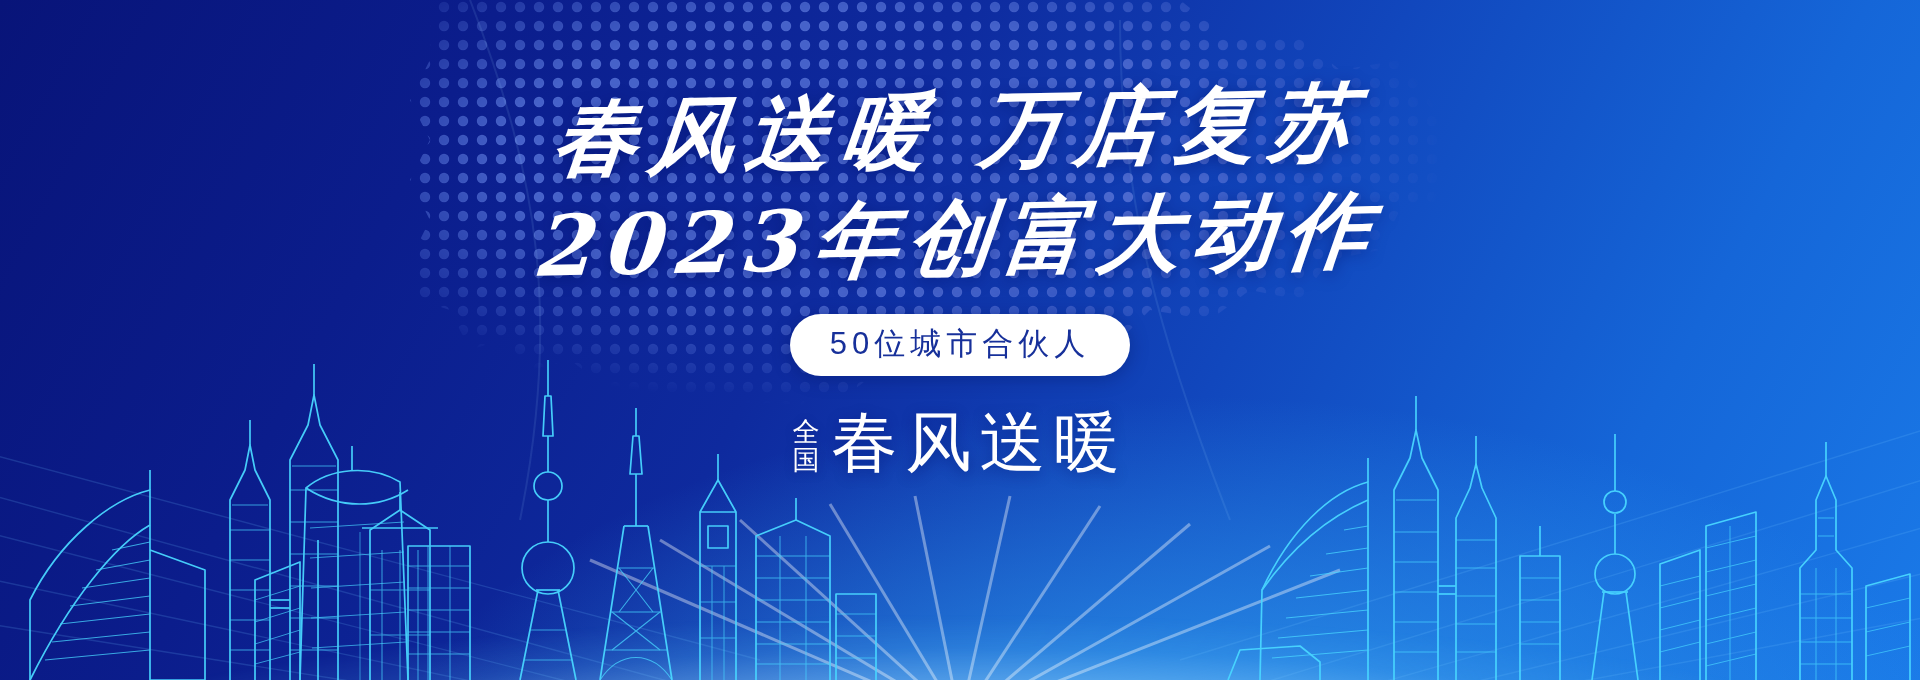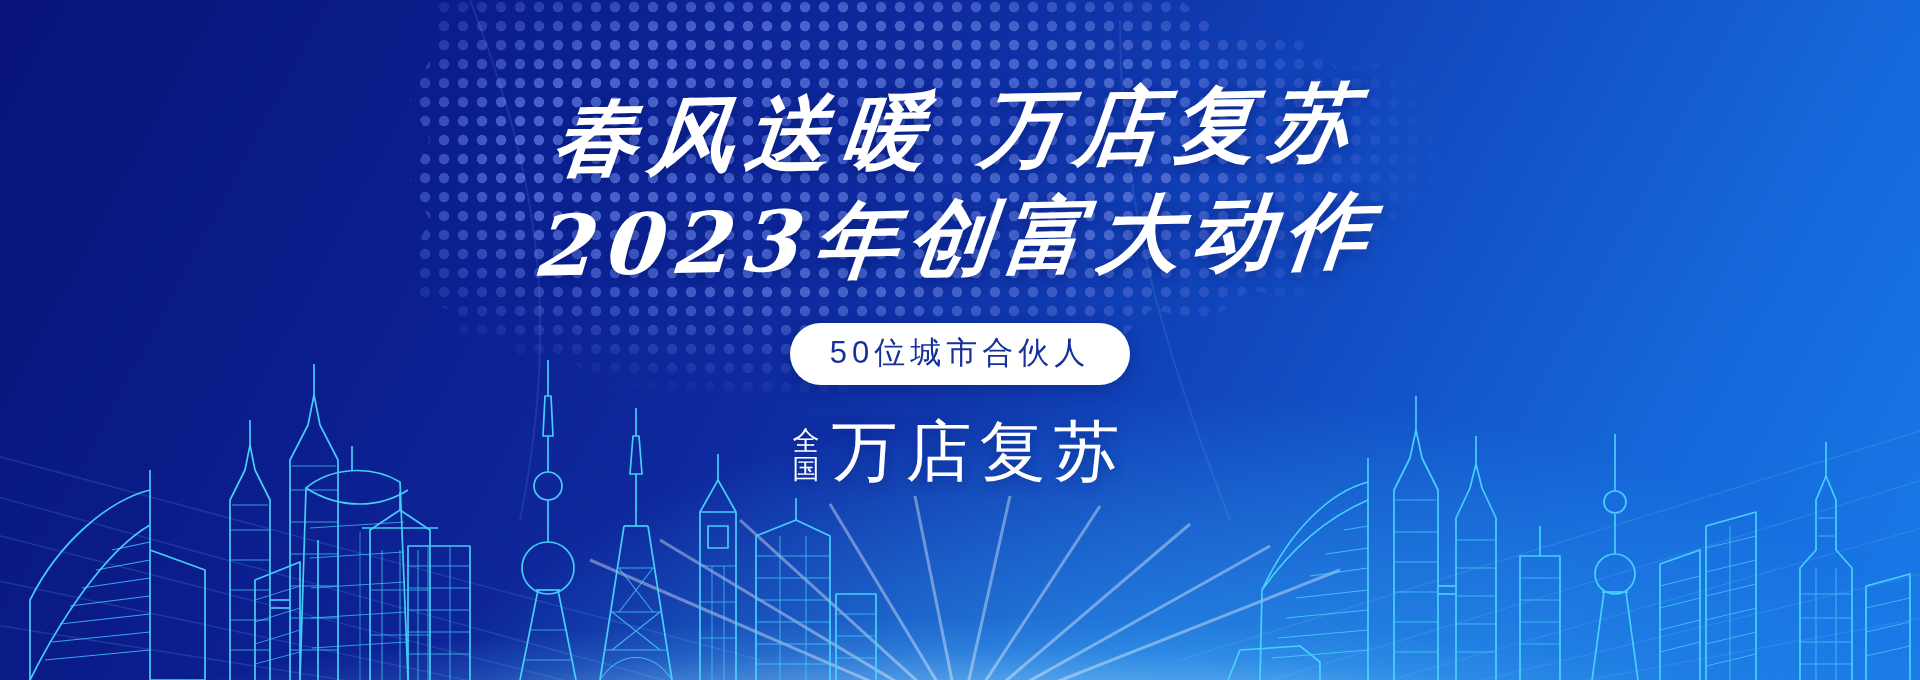--- a/index.html
+++ b/index.html
@@ -93,21 +93,21 @@
   }
   .head-line.l2 {
     margin-top:24px;
     font-size:84px;
     line-height:1.0;
     letter-spacing:10px;
     transform:skewX(-7deg) rotate(-1.2deg);
   }
 
   .pill {
-    margin-top:43px;
+    margin-top:34px;
     background:#ffffff;
     color:#17309a;
     border-radius:999px;
     padding:9px 40px 11px;
     font-size:31px;
     letter-spacing:5px;
     font-weight:500;
     white-space:nowrap;
     box-shadow:0 3px 18px rgba(3,16,90,.35);
   }
@@ -461,17 +461,17 @@
 
     <div class="head-line l2">2023年创富大动作</div>
 
     <div class="pill">50位城市合伙人</div>
 
     <div class="bottom-row">
       <span class="stack">
         <span>全</span>
         <span>国</span>
       </span>
-      <span class="big-cn">万店复苏</span>
+      <span class="big-cn">春风送暖</span>
     </div>
   </div>
 
 </div>
 
 </body></html>

